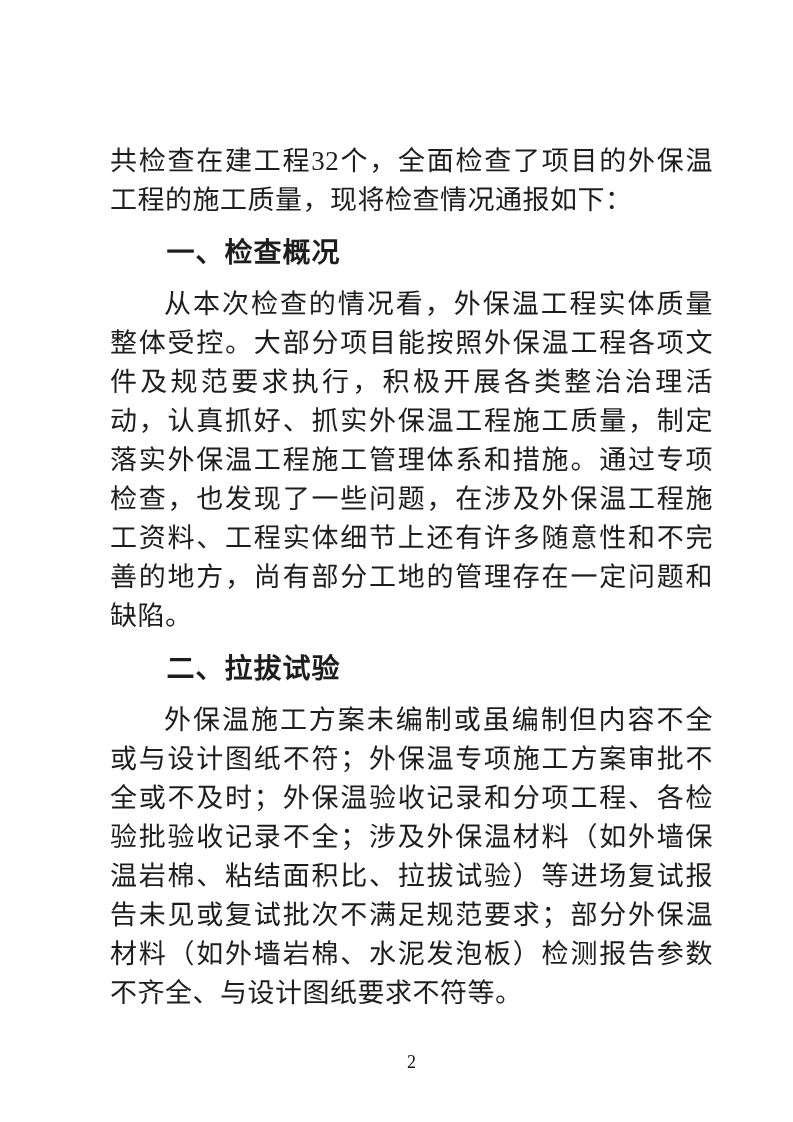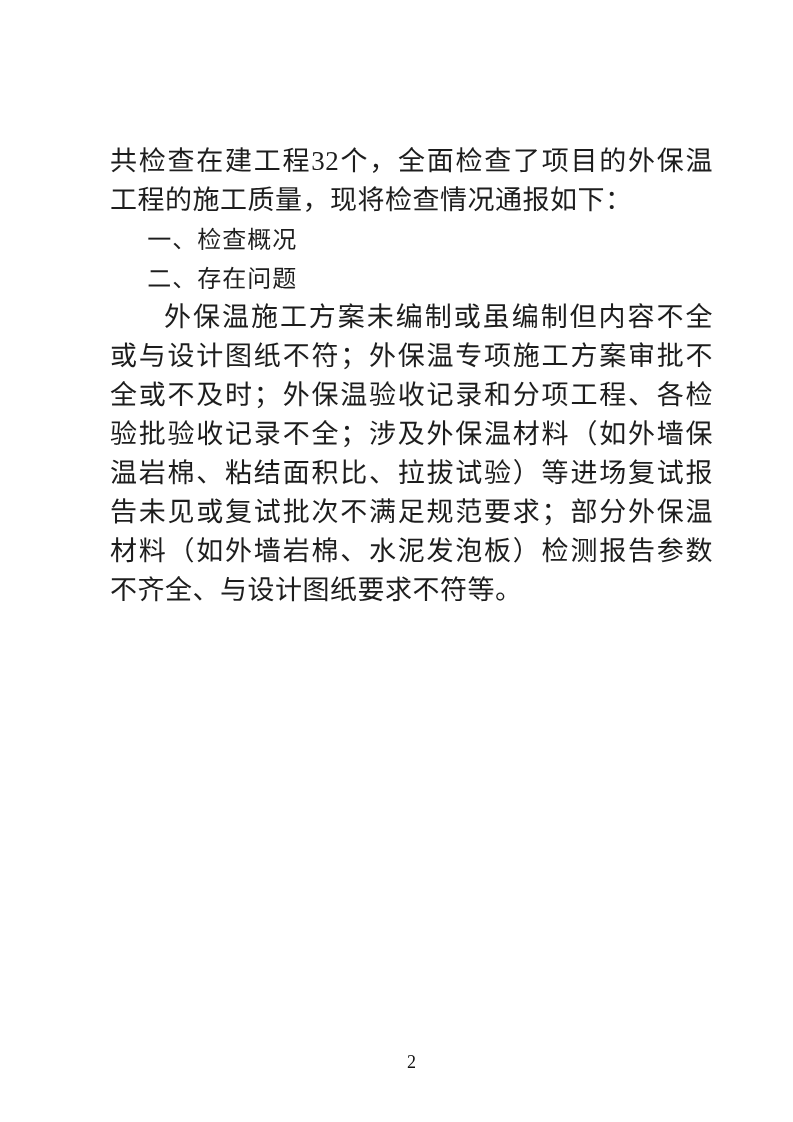--- a/index.html
+++ b/index.html
@@ -28,24 +28,24 @@
     line-height: 39px;
     text-align: justify;
     text-justify: inter-ideograph;
     letter-spacing: 0.5px;
     text-indent: 2em;
   }
   .para.no-indent {
     text-indent: 0;
   }
   .heading {
-    margin: 0;
+    margin: 13px;
     font-family: "Liberation Sans", sans-serif;
-    font-weight: normal;
-    font-size: 24px;
+    font-weight: bold;
+    font-size: 28px;
     line-height: 39px;
     text-indent: 1.55em;
     letter-spacing: 1px;
   }
   .footer {
     position: absolute;
     left: 110px;
     top: 1050px;
     width: 603px;
     text-align: center;
@@ -55,19 +55,20 @@
     font-family: "Liberation Serif", serif;
   }
 </style>
 </head>
 <body>
 
 <div class="page">
   <div class="content">
     <p class="para no-indent">共检查在建工程32个，全面检查了项目的外保温工程的施工质量，现将检查情况通报如下：</p>
     <p class="heading">一、检查概况</p>
-    <p class="heading">二、存在问题</p>
+    <p class="para">从本次检查的情况看，外保温工程实体质量整体受控。大部分项目能按照外保温工程各项文件及规范要求执行，积极开展各类整治治理活动，认真抓好、抓实外保温工程施工质量，制定落实外保温工程施工管理体系和措施。通过专项检查，也发现了一些问题，在涉及外保温工程施工资料、工程实体细节上还有许多随意性和不完善的地方，尚有部分工地的管理存在一定问题和缺陷。</p>
+    <p class="heading">二、拉拔试验</p>
     <p class="para">外保温施工方案未编制或虽编制但内容不全或与设计图纸不符；外保温专项施工方案审批不全或不及时；外保温验收记录和分项工程、各检验批验收记录不全；涉及外保温材料（如外墙保温岩棉、粘结面积比、拉拔试验）等进场复试报告未见或复试批次不满足规范要求；部分外保温材料（如外墙岩棉、水泥发泡板）检测报告参数不齐全、与设计图纸要求不符等。</p>
 
   </div>
 
   <div class="footer">2</div>
 </div>
 
 </body></html>

